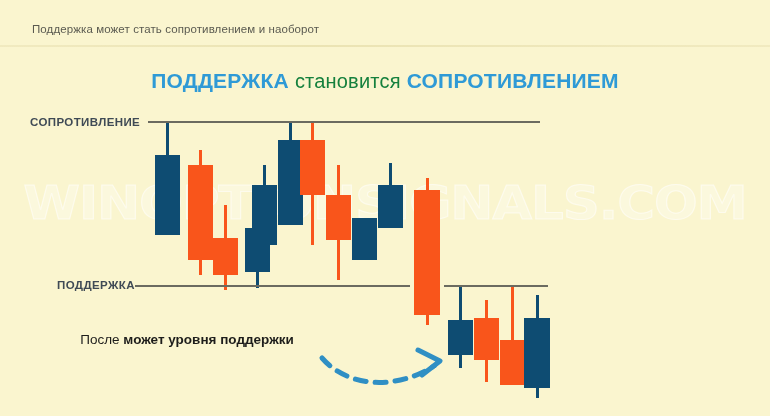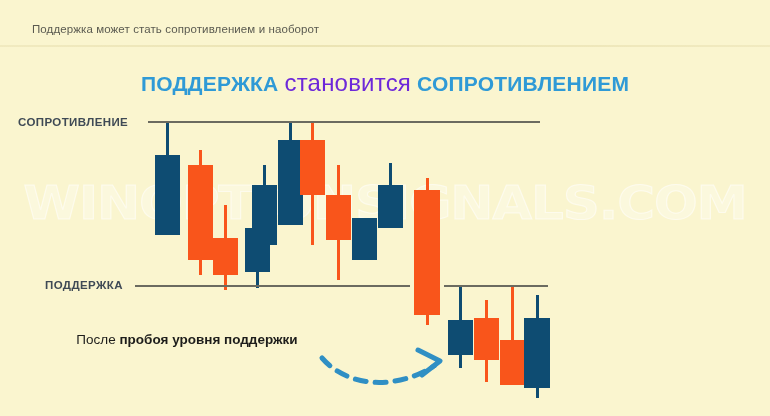--- a/index.html
+++ b/index.html
@@ -27,30 +27,30 @@
     opacity:.85;
   }
 
   
   .chart-title{
     position:absolute;left:0;top:69px;width:770px;
     text-align:center;white-space:nowrap;
     font-size:21px;font-weight:bold;letter-spacing:.2px;
   }
   .t-blue{color:#2f9ad6;}
-  .t-dark{color:#6d28d9;font-weight:normal;font-size:24px;}
+  .t-dark{color:#15803d;font-weight:normal;font-size:20px;}
 
   
   .level-line{
     position:absolute;height:2px;background:#6b6b60;
   }
   .level-label{
     position:absolute;
     font-size:11.5px;font-weight:bold;color:#3f4a55;
-    letter-spacing:.4px;white-space:nowrap;
+    letter-spacing:.4px;white-space:nowrap;margin-left:12px;
   }
 
   
   .plot{position:absolute;left:0;top:0;width:770px;height:416px;}
   .candle{position:absolute;}
   .wick{position:absolute;width:3px;}
   .body{position:absolute;}
 
   
   .watermark{
@@ -162,21 +162,21 @@
     <div class="level-line" style="left:148px;top:121px;width:392px;"></div>
     <div class="level-label" style="left:18px;top:116px;">СОПРОТИВЛЕНИЕ</div>
 
     <div class="level-line" style="left:135px;top:285px;width:275px;"></div>
     <div class="level-label" style="left:45px;top:279px;">ПОДДЕРЖКА</div>
 
     <div class="level-line" style="left:444px;top:285px;width:104px;"></div>
   </div>
 
   <div class="caption">
-    <span>После </span><b>пробоя уровня поддержки</b><br>
+    <span>После </span><b>может уровня поддержки</b><br>
   </div>
 
   <svg class="arrow-svg" width="140" height="48" viewBox="0 0 140 48">
     <path d="M4 14 C 30 44, 78 46, 116 22" fill="none" stroke="#2F8FC4" stroke-width="5" stroke-linecap="round" stroke-dasharray="11 9"></path>
     <path d="M100 6 L122 17 L104 31" fill="none" stroke="#2F8FC4" stroke-width="5" stroke-linecap="round" stroke-linejoin="round"></path>
   </svg>
 
 </div>
 
 </body></html>

